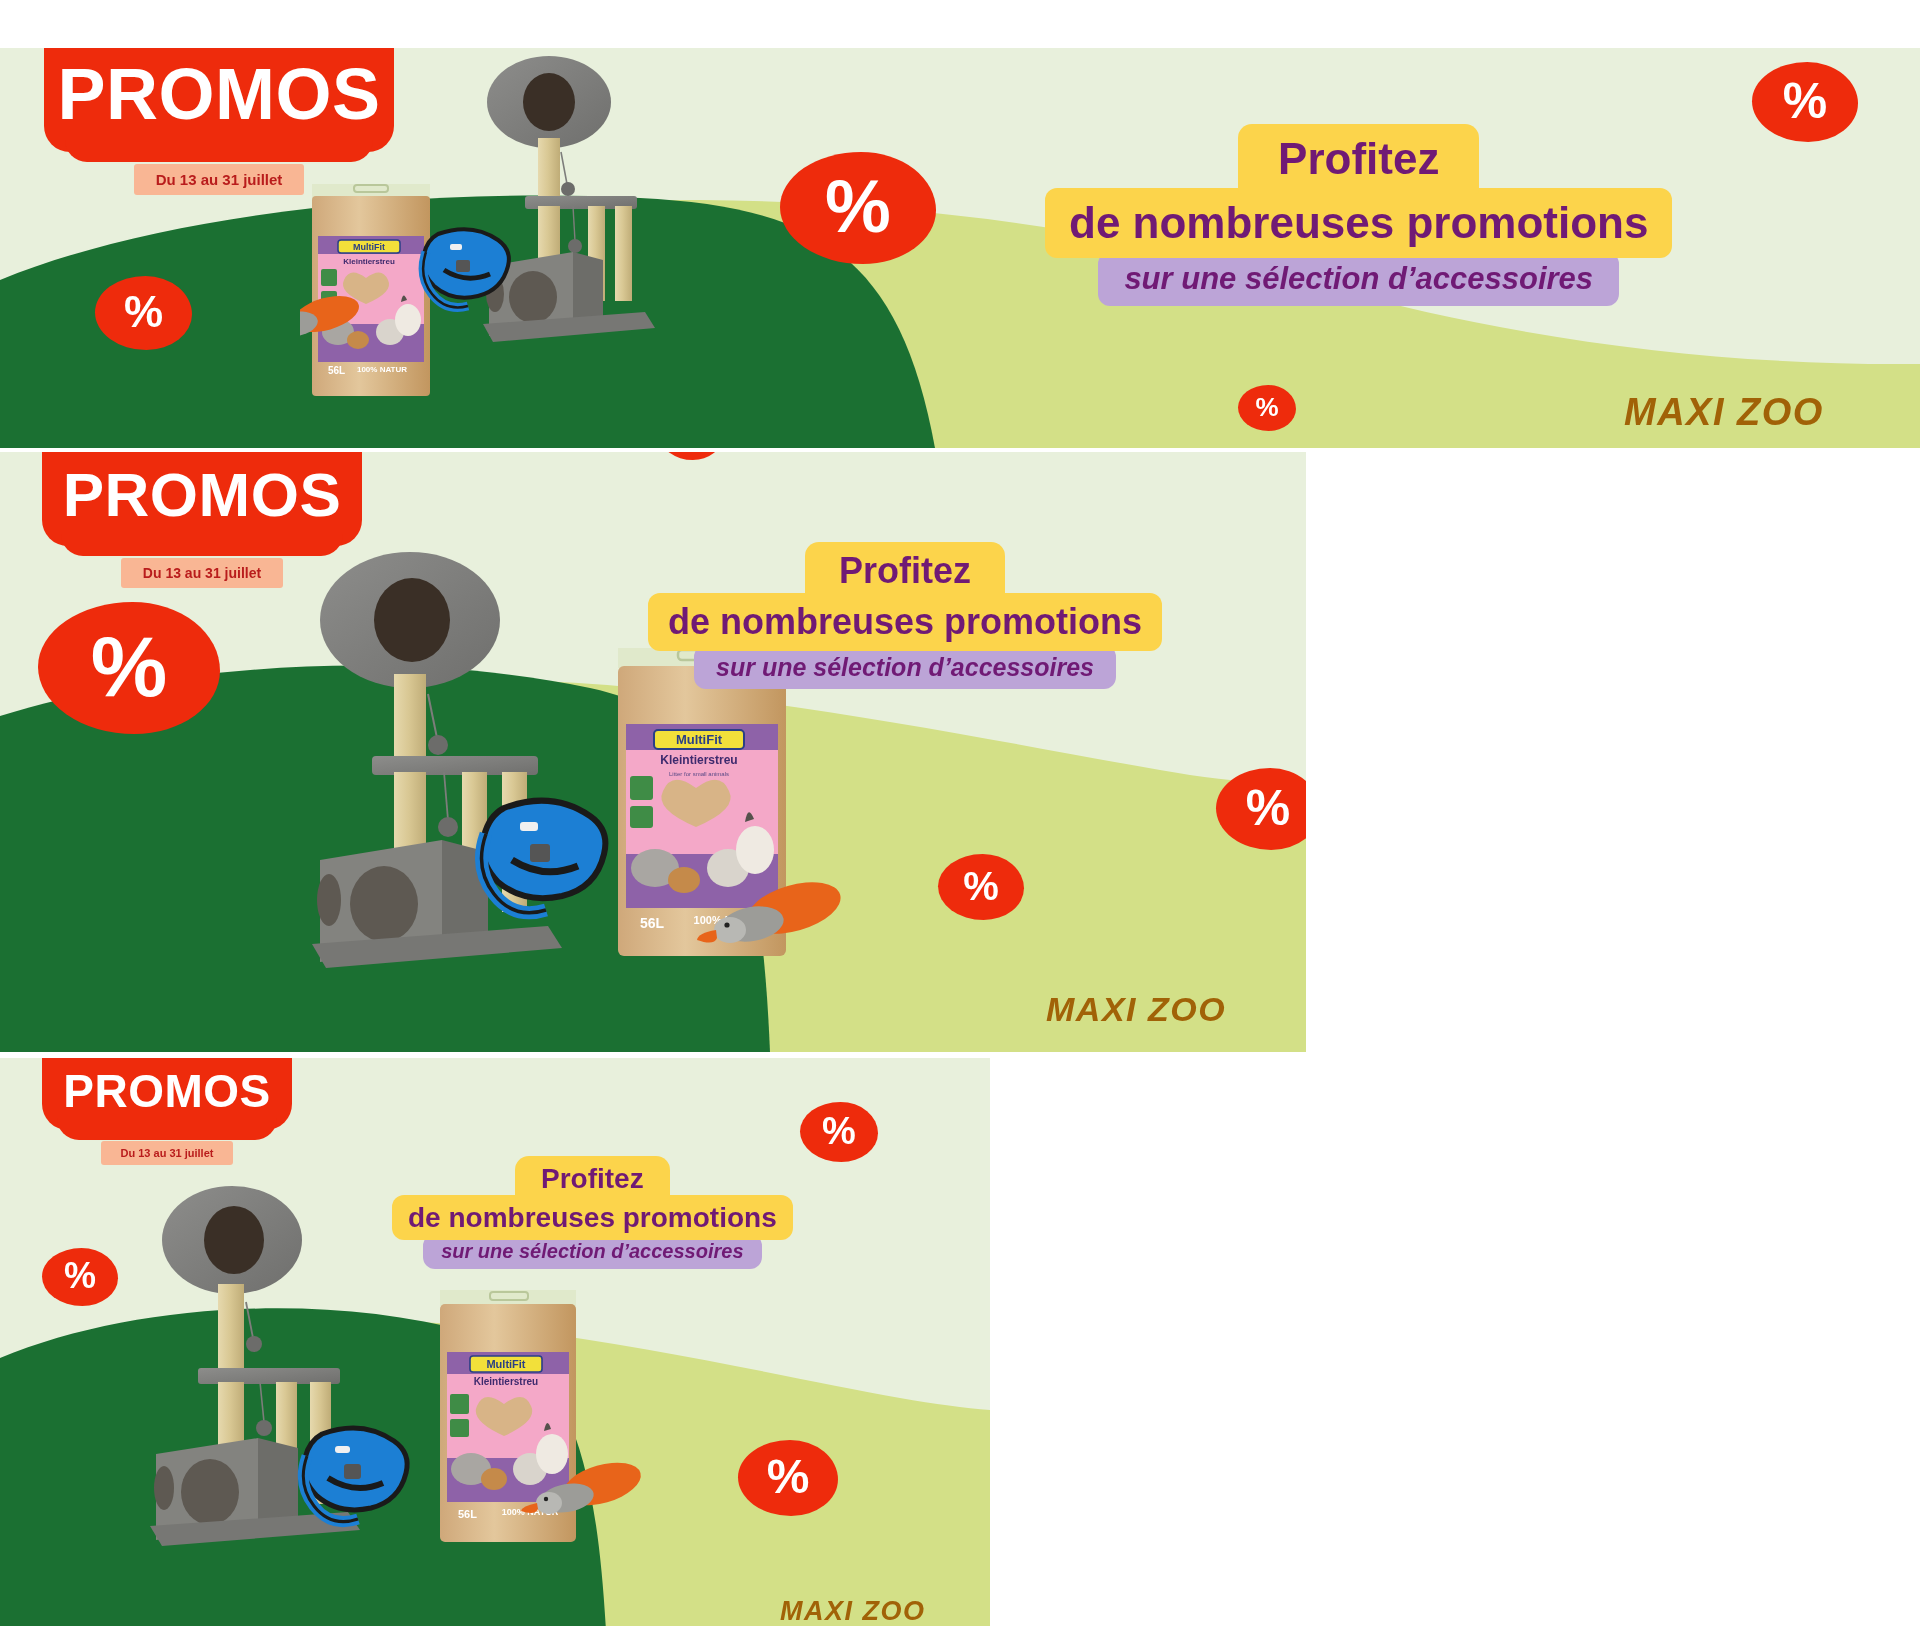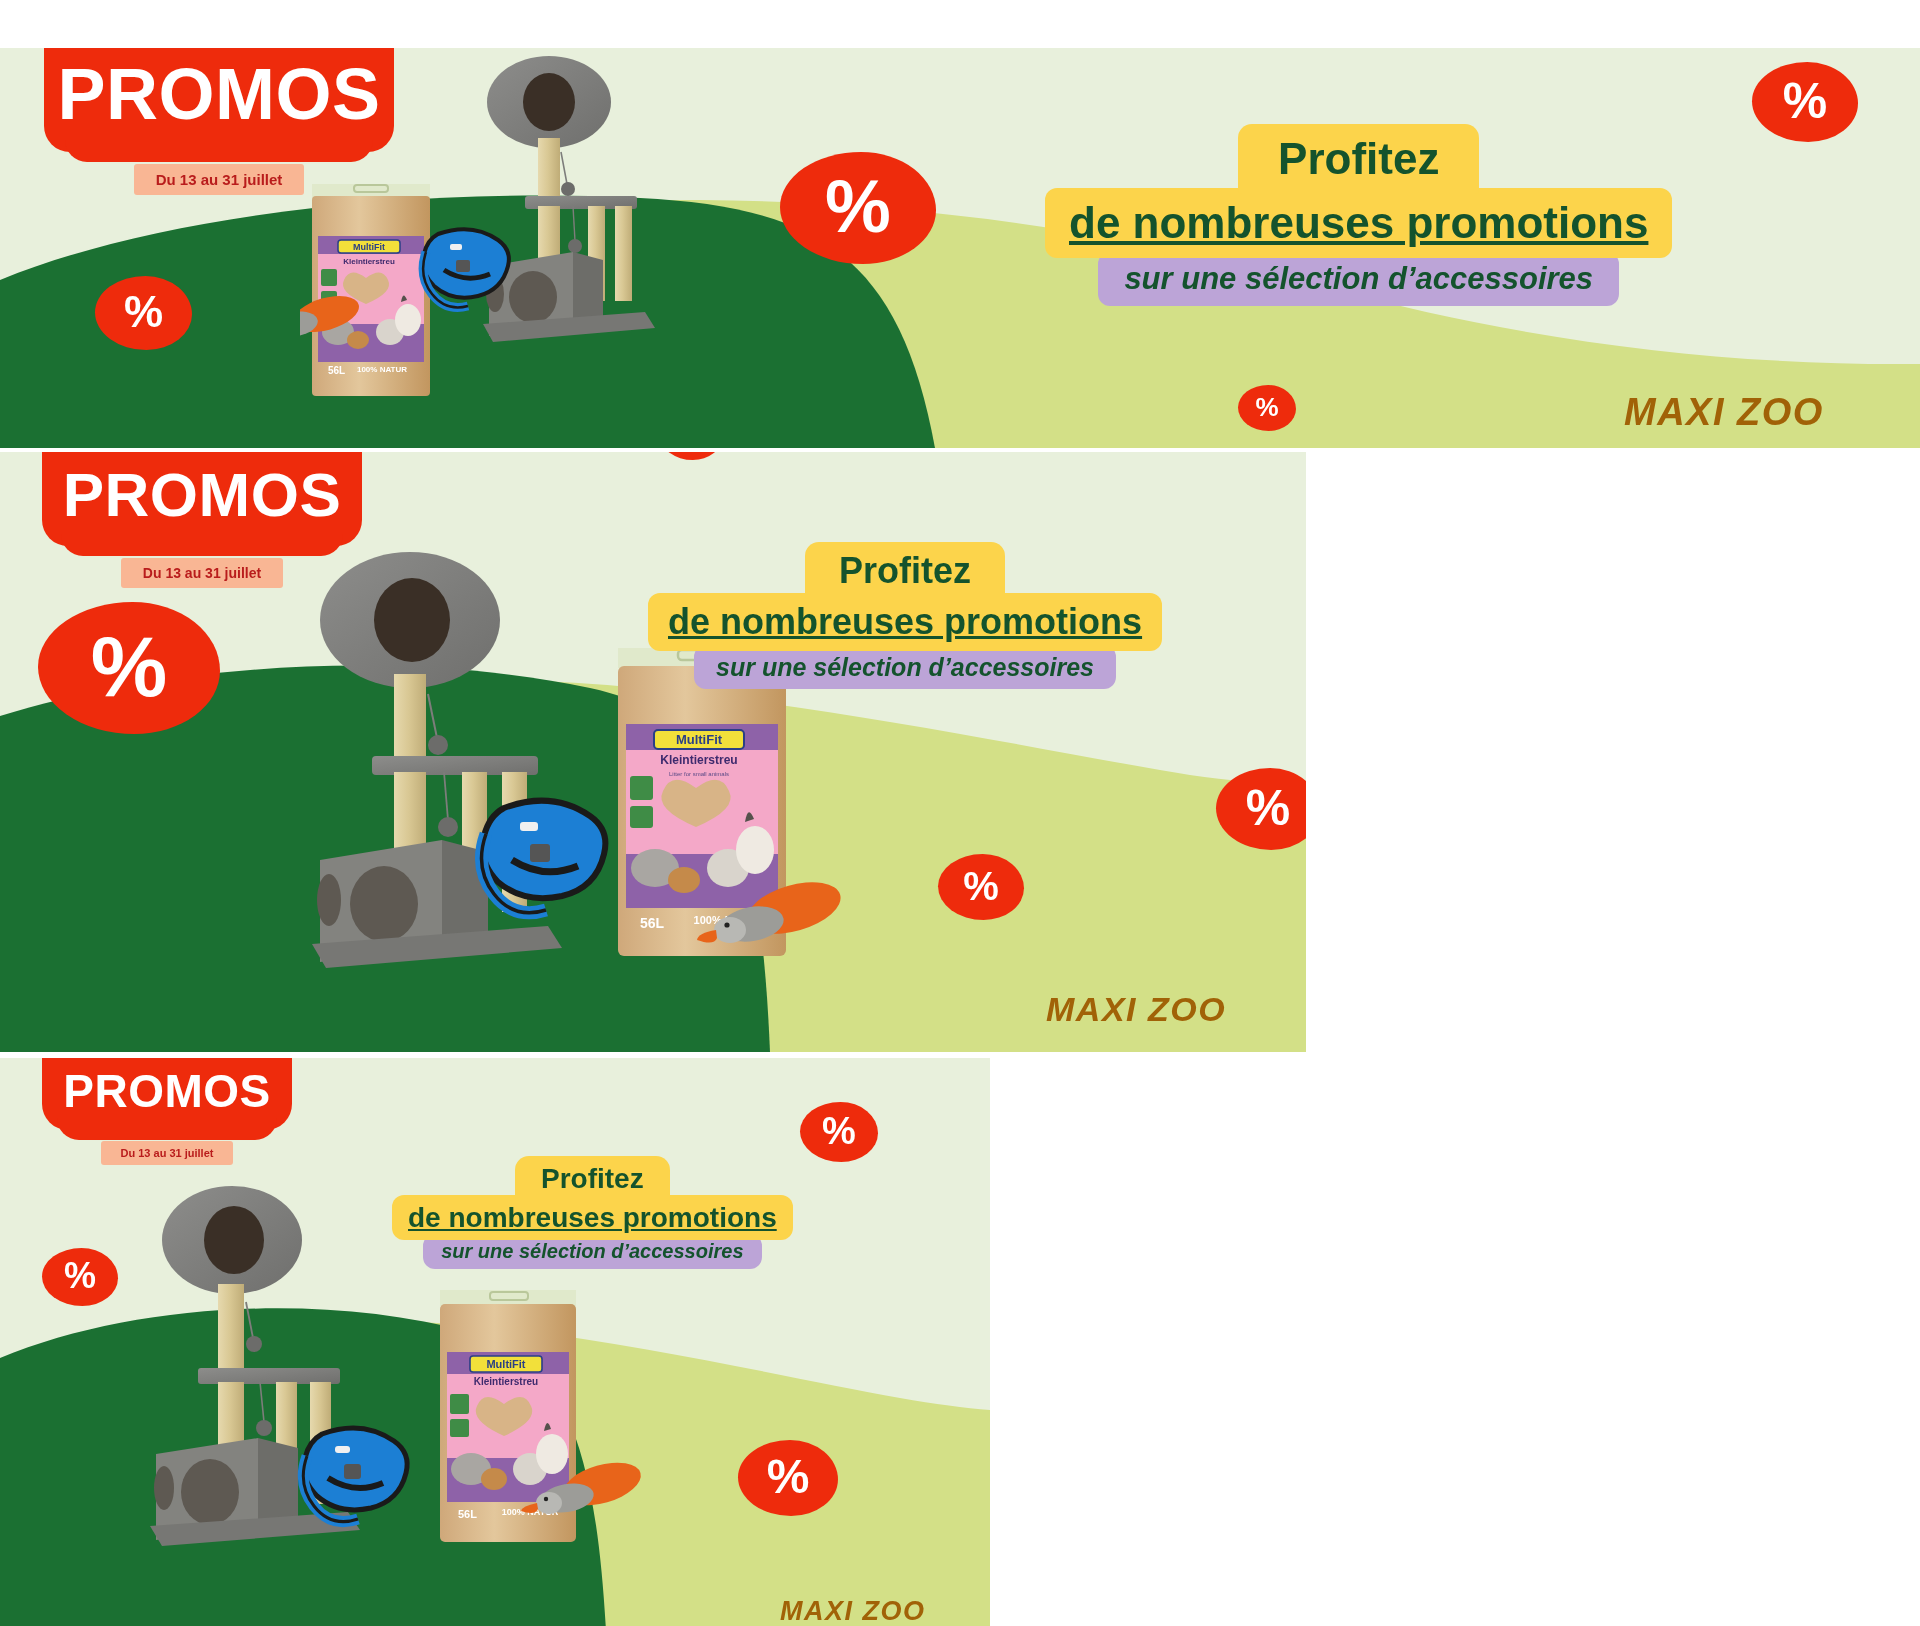--- a/index.html
+++ b/index.html
@@ -27,24 +27,24 @@
     background:#EE2B0C; border-radius:0 0 34px 34px;
   }
   .date-tag {
     background:#F9B694; color:#b91c1c; font-weight:bold;
     text-align:center; border-radius:3px; position:relative;
     white-space:nowrap;
   }
 
   
   .msg { position:absolute; display:flex; flex-direction:column; align-items:center; }
-  .msg-line { color:#14532d; font-weight:bold; white-space:nowrap; line-height:1.04;
+  .msg-line { color:#701a75; font-weight:bold; white-space:nowrap; line-height:1.04;
               text-align:center; position:relative; }
   .msg-line.l1 { background:#FCD44B; border-radius:14px 14px 4px 4px; z-index:3; }
-  .msg-line.l2 { background:#FCD44B; border-radius:12px; z-index:2; margin-top:-6px;text-decoration:underline; }
+  .msg-line.l2 { background:#FCD44B; border-radius:12px; z-index:2; margin-top:-6px; }
   .msg-line.l3 { background:#BCA4D7; border-radius:12px; z-index:1; margin-top:-6px;font-style:italic; }
 
   
   .pct { position:absolute; display:flex; align-items:center; justify-content:center;
          background:#EE2B0C; color:#fff; font-weight:bold; line-height:1;
          border-radius:52% 48% 47% 53% / 49% 52% 48% 51%; }
   .pct span { transform:translateY(-2%); }
 
   
   .brand { position:absolute; color:#a16207; font-weight:bold; letter-spacing:1.5px;

